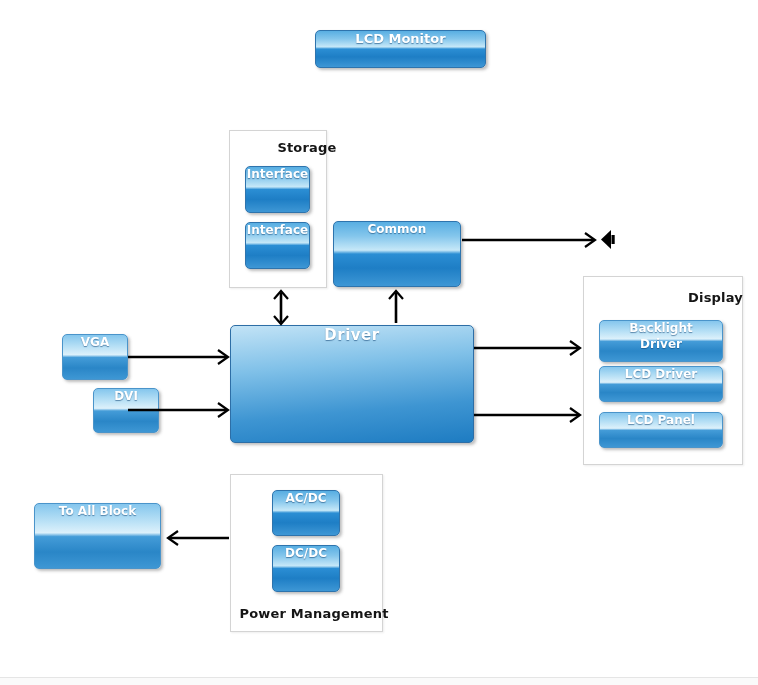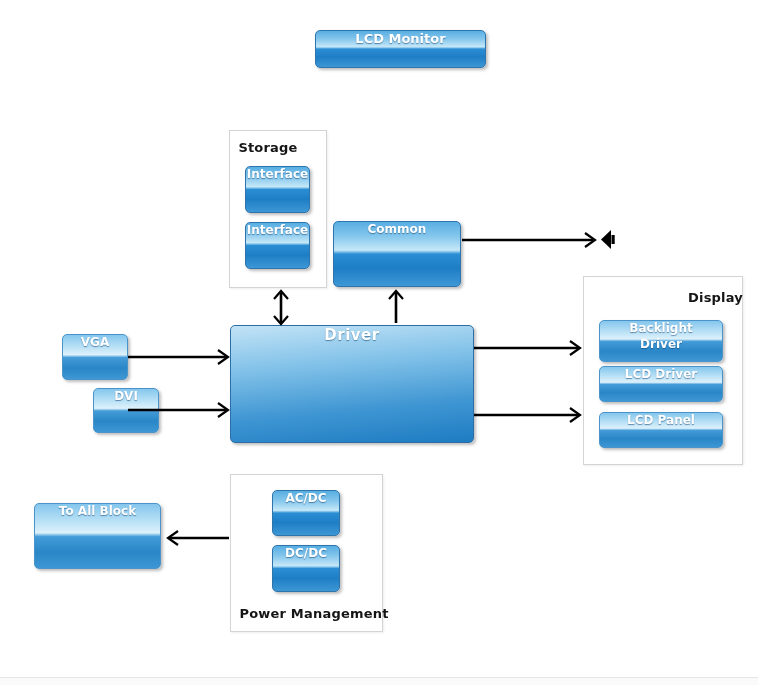--- a/index.html
+++ b/index.html
@@ -52,21 +52,21 @@
   .narrow-label{display:inline-block;max-width:92px;}
 </style>
 </head>
 <body>
 
 <div class="node gloss-dark" style="left:315px;top:30px;width:171px;height:38px;font-size:13px;">
   <span>LCD Monitor</span>
 </div>
 
 <div class="container-box" style="left:229px;top:130px;width:98px;height:158px;"></div>
-<div class="container-title" style="left:229px;top:140px;width:78px;">Storage</div>
+<div class="container-title" style="left:229px;top:140px;width:78px;padding-left:39px;">Storage</div>
 <div class="node gloss-dark" style="left:245px;top:166px;width:65px;height:47px;">
   <span>Interface</span>
 </div>
 <div class="node gloss-dark" style="left:245px;top:222px;width:65px;height:47px;">
   <span>Interface</span>
 </div>
 
 <div class="node gloss-dark" style="left:333px;top:221px;width:128px;height:66px;">
   <span>Common</span>
 </div>

